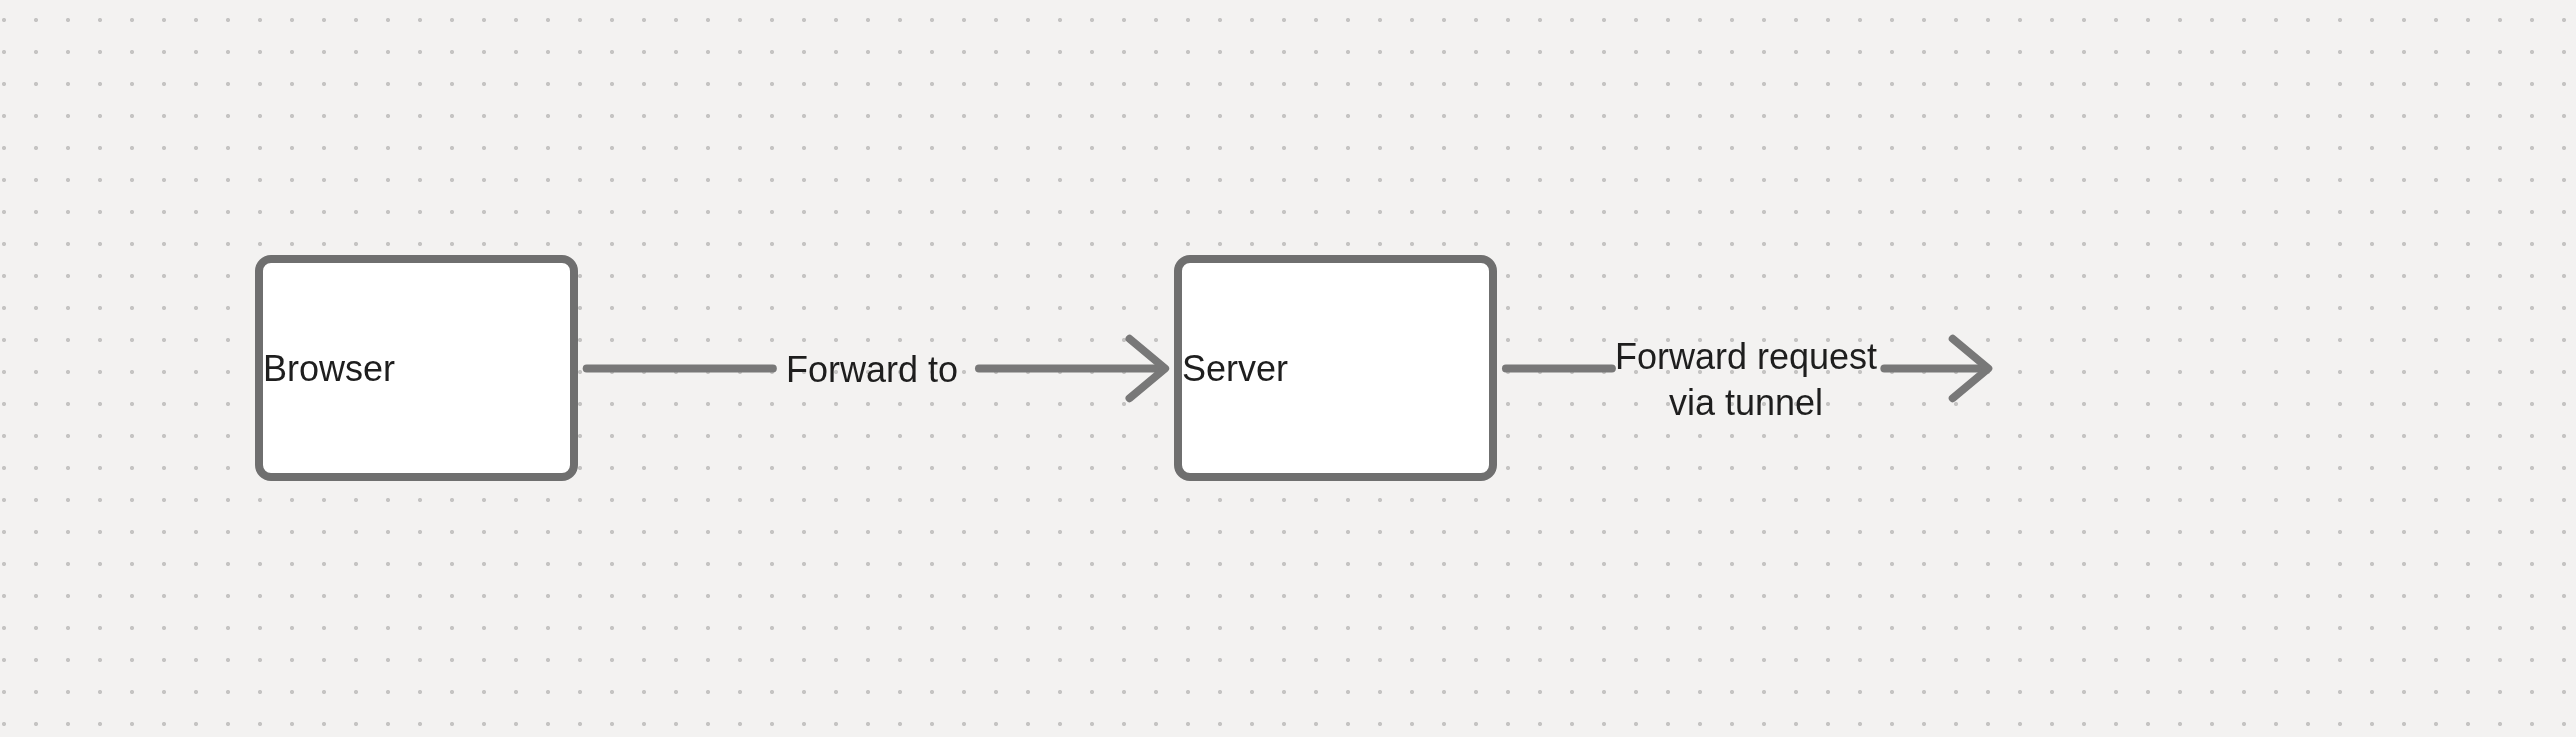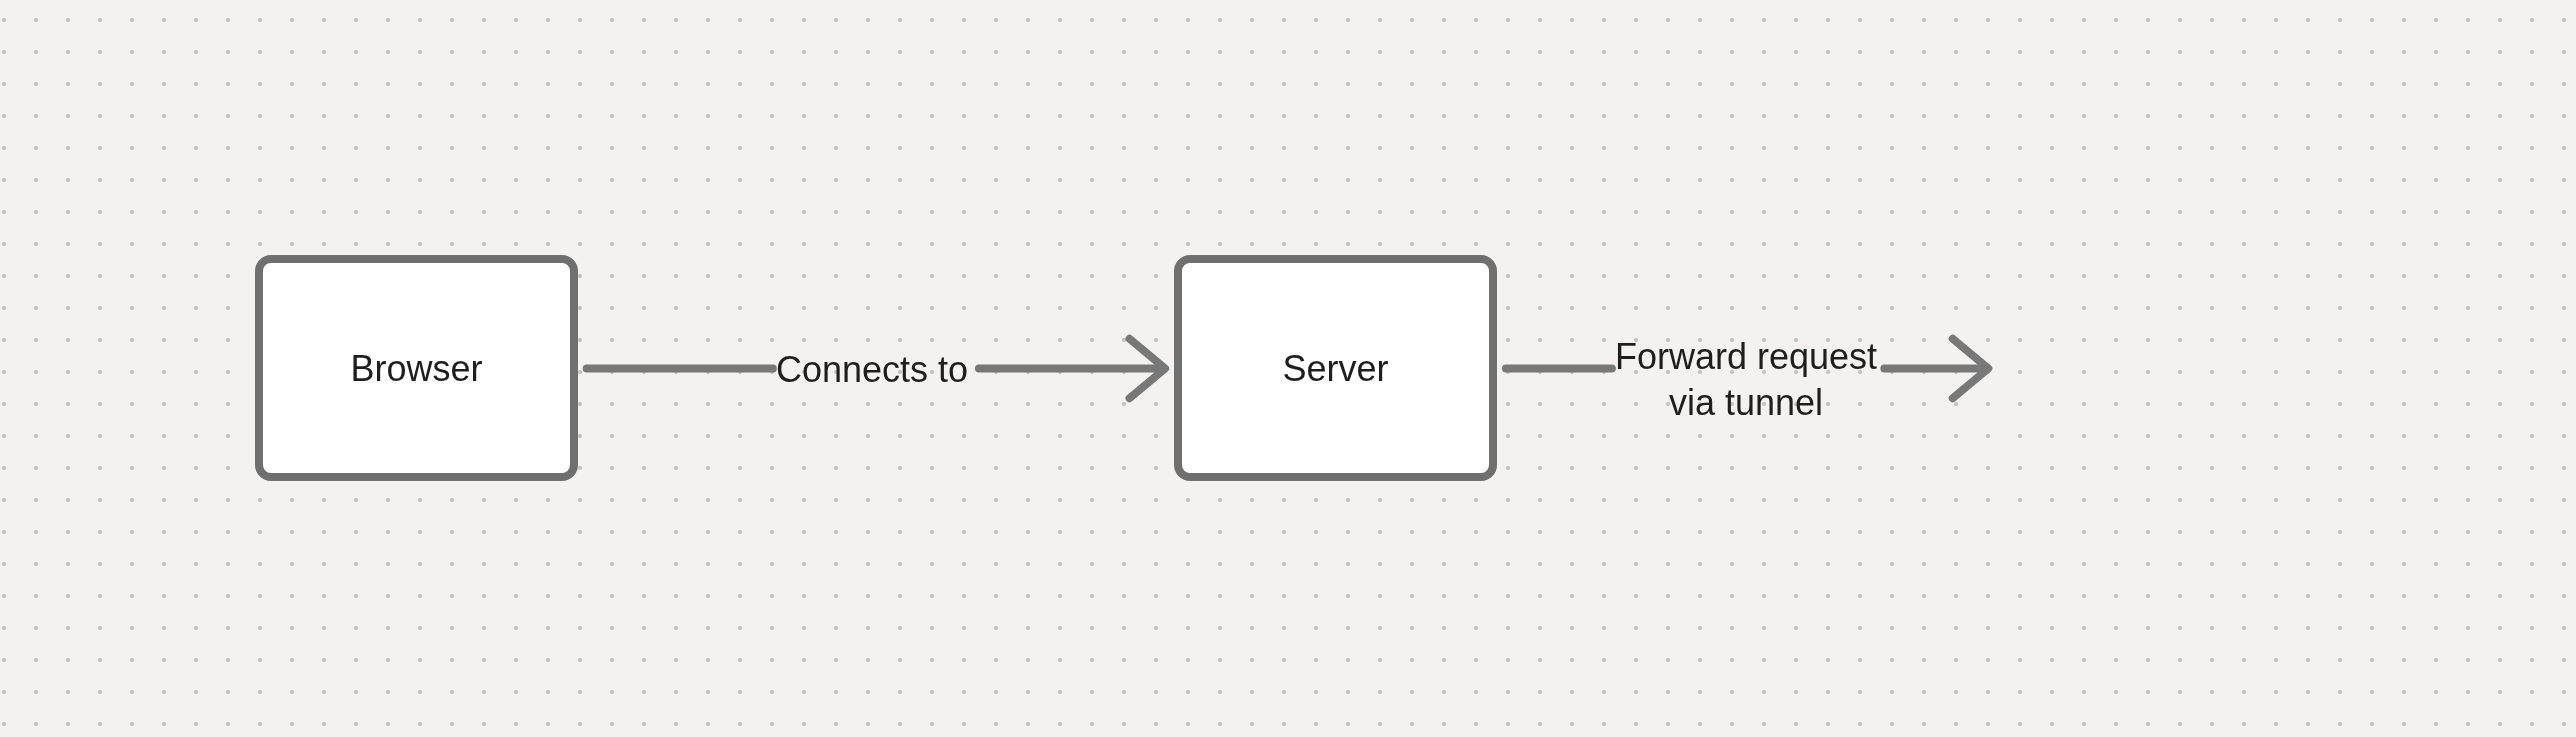--- a/index.html
+++ b/index.html
@@ -27,21 +27,21 @@
   }
   .node {
     position: absolute;
     width: 323px;
     height: 226px;
     background: var(--node-fill);
     border: 8.4px solid var(--node-border);
     border-radius: 16px;
     display: flex;
     align-items: center;
-    justify-content: center;
+    justify-content: flex-start;
   }
   .node-label {
     font-size: 36px;
     line-height: 1.25;
     color: var(--text);
     white-space: nowrap;
   }
   .node-browser { left: 255px; top: 255px; }
   .node-gateway { left: 1174px; top: 255px; }
   .node-server  { left: 2001px; top: 255px; }
@@ -85,21 +85,21 @@
 
   <div class="node node-browser">
     <span class="node-label">Browser</span>
   </div>
 
   <div class="node node-gateway">
     <span class="node-label">Server</span>
   </div>
 
 
-  <div class="edge-label edge-label-1">Connects to</div>
+  <div class="edge-label edge-label-1">Forward to</div>
 
   <div class="edge-label edge-label-2">
     <div>Forward request</div>
     <div>via tunnel</div>
   </div>
 
 </div>
 
 
 </body></html>

